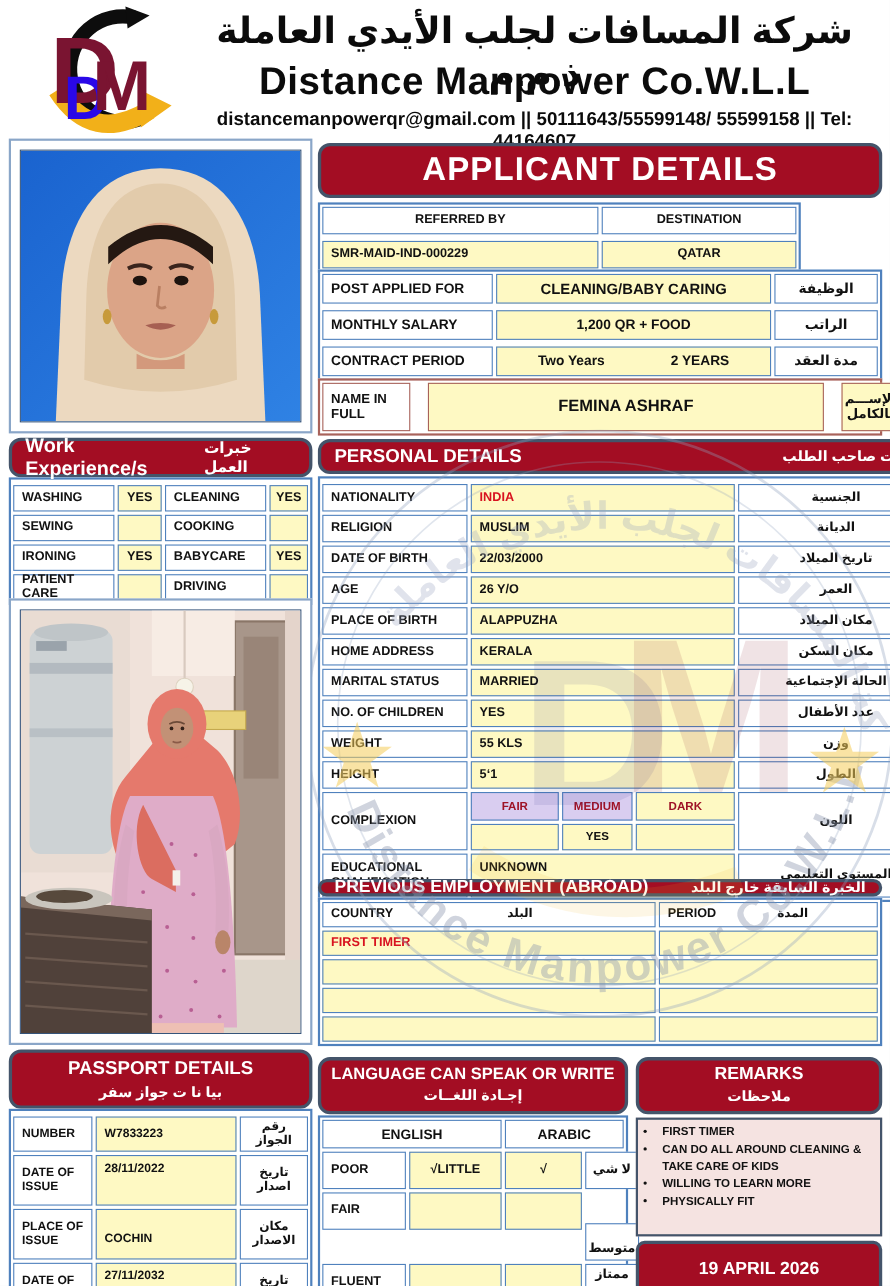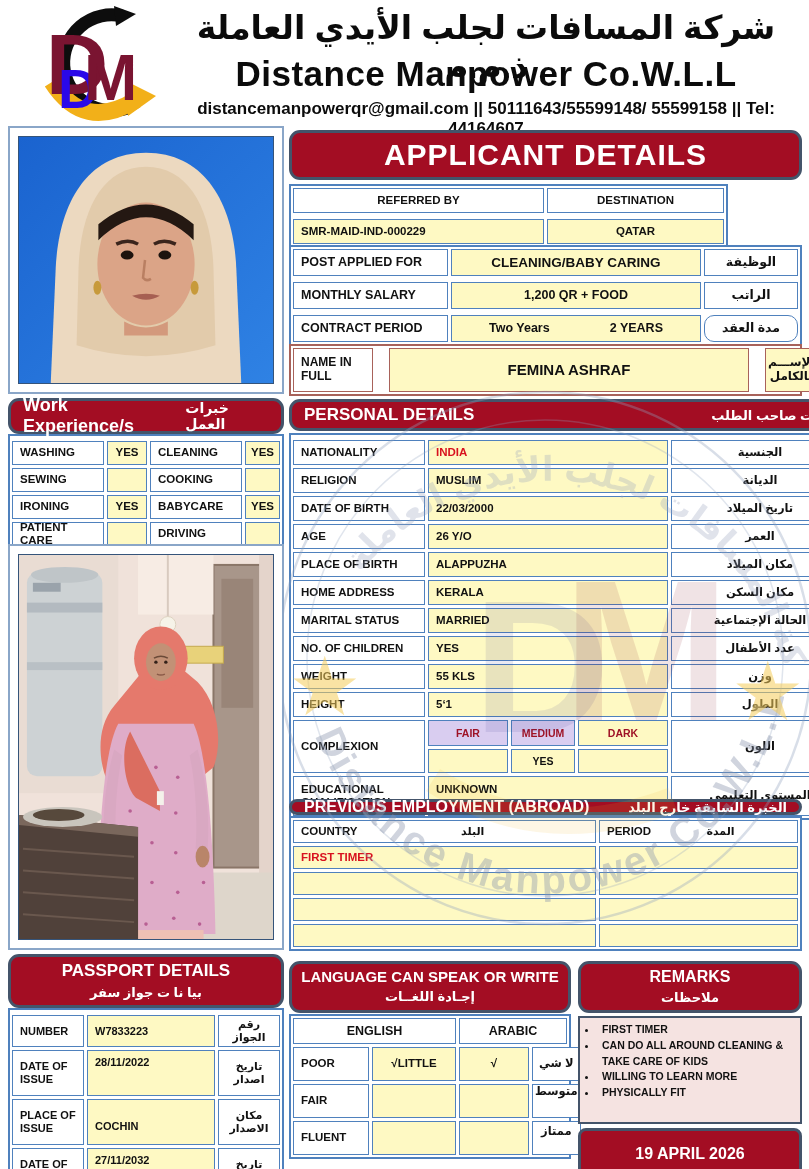--- a/index.html
+++ b/index.html
@@ -277,21 +277,21 @@
       <div class="cell pink ctr" style="font-size:13.5px;">CLEANING/BABY CARING</div>
       <div class="cell ctr">الوظيفة</div>
       <div class="cell" style="margin-top:3px;">MONTHLY SALARY</div>
       <div class="cell pink ctr" style="margin-top:3px;">1,200 QR + FOOD</div>
       <div class="cell ctr" style="margin-top:3px;">الراتب</div>
       <div class="cell" style="margin-top:3px;">CONTRACT PERIOD</div>
       <div class="cell pink" style="margin-top:3px;justify-content:space-around;">
         <span>Two Years</span>
         <span>2 YEARS</span>
       </div>
-      <div class="cell ctr" style="margin-top:3px;border-radius:10px;">مدة العقد</div>
+      <div class="cell ctr" style="margin-top:3px;">مدة العقد</div>
     </div>
   </div>
 
   <div class="wrap red" id="namerow">
     <div class="name-grid">
       <div class="cell rb">NAME IN FULL</div>
       <div class="cell rb pink ctr" style="font-size:15px;">FEMINA ASHRAF</div>
       <div class="cell rb pink ctr pre">الإســـم
 بالكامل</div>
     </div>
@@ -393,21 +393,21 @@
         <div class="cell ctr" style="font-size:12.5px;">ARABIC</div>
       </div>
       <div class="lg-grid">
         <div class="cell">POOR</div>
         <div class="cell pink ctr">√LITTLE</div>
         <div class="cell pink ctr">√</div>
         <div class="cell ctr">لا شي</div>
         <div class="cell">FAIR</div>
         <div class="cell pink"></div>
         <div class="cell pink"></div>
-        <div class="cell ctr" style="align-items:flex-end;padding-bottom:19px;">متوسط</div>
+        <div class="cell ctr" style="align-items:flex-end;padding-bottom:3px;margin-top:28px;">متوسط</div>
         <div class="cell">FLUENT</div>
         <div class="cell pink"></div>
         <div class="cell pink"></div>
         <div class="cell ctr" style="align-items:flex-start;padding-top:3px;">ممتاز</div>
       </div>
     </div>
   </div>
 
   <div id="remarks">
     <div class="banner">

